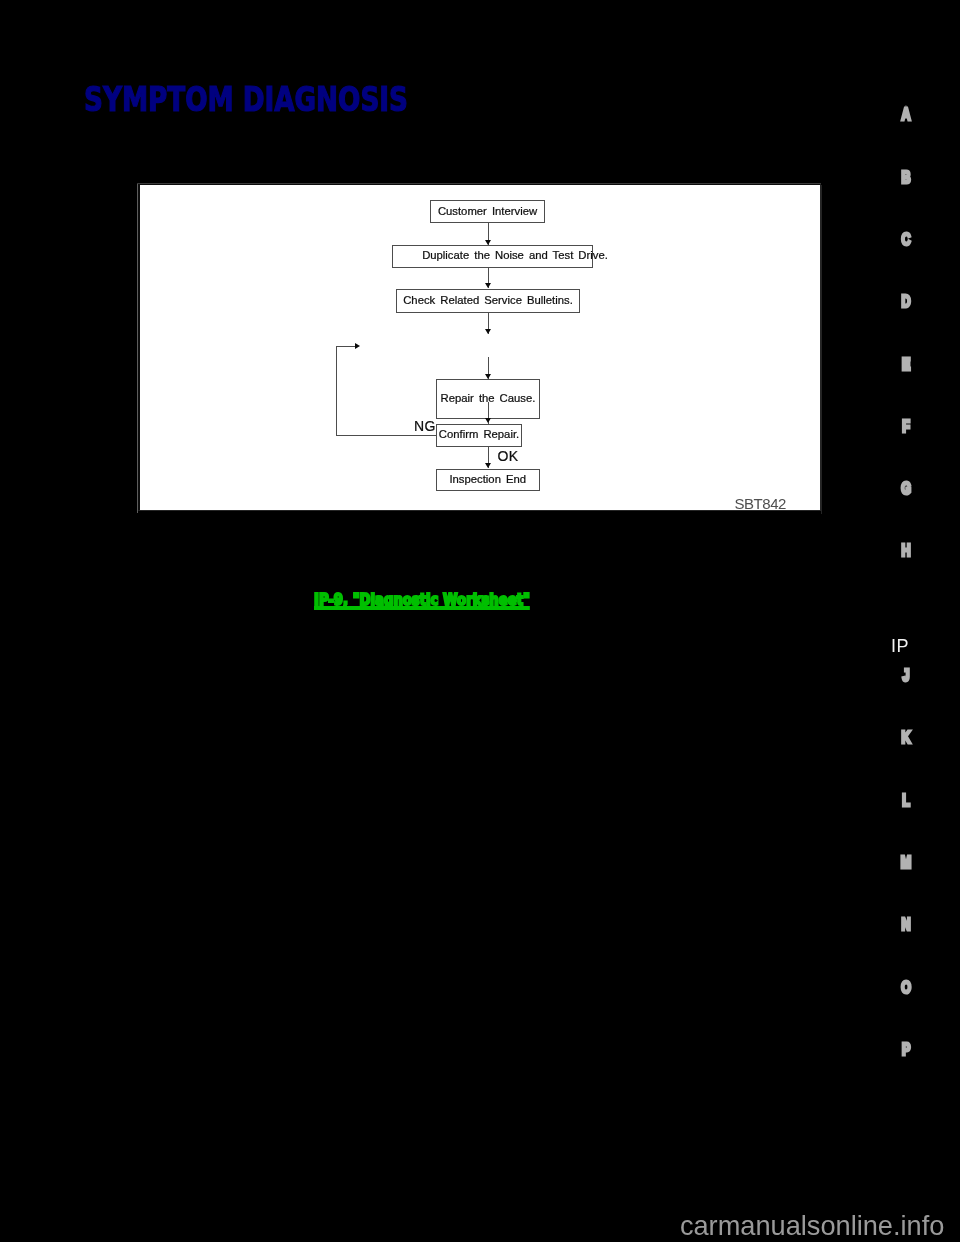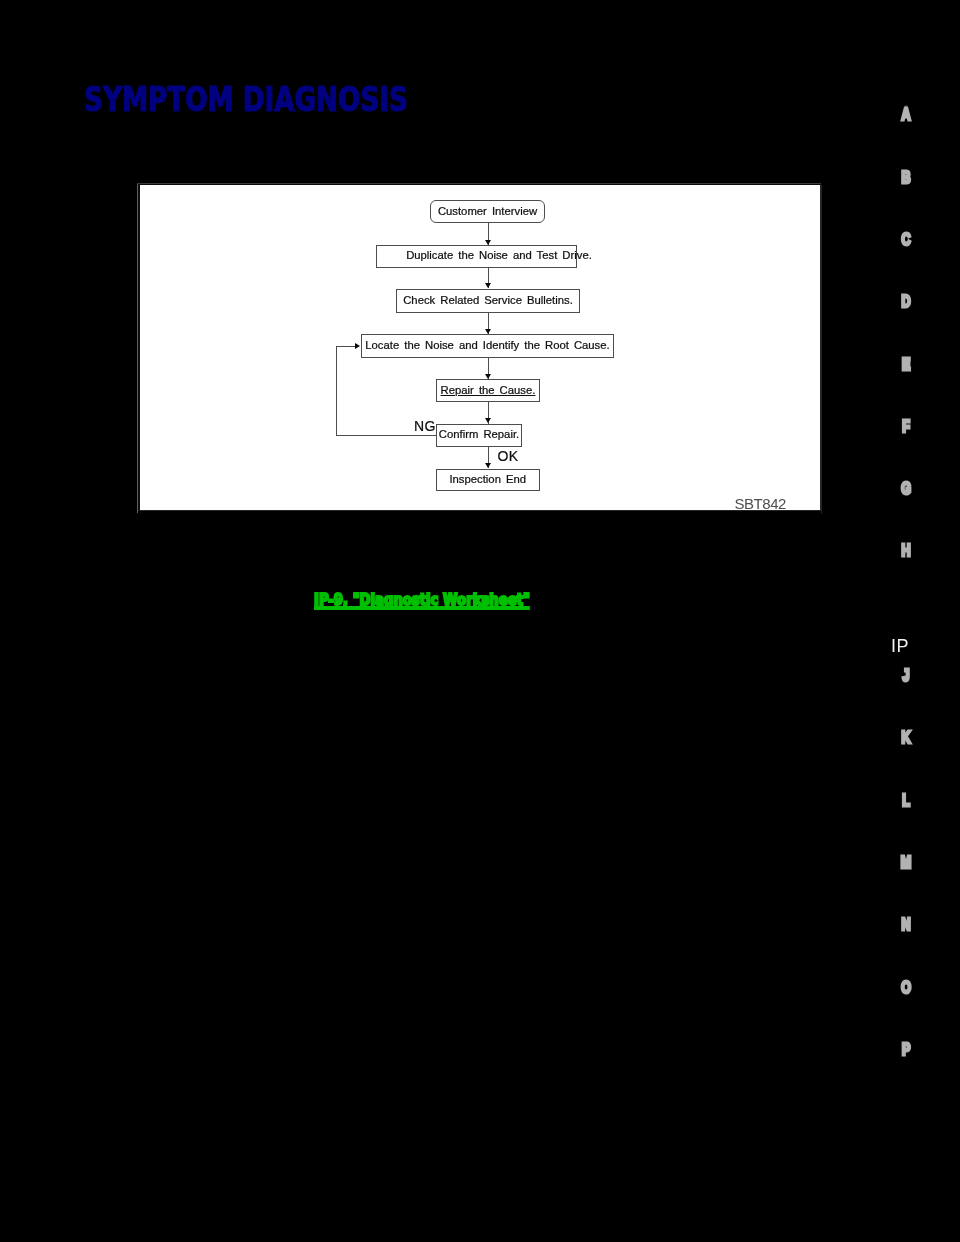--- a/index.html
+++ b/index.html
@@ -42,25 +42,25 @@
       border-top:5.2px solid #0a0a0a;}
   .arrowright{position:absolute;width:0;height:0;
       border-top:3.2px solid transparent;border-bottom:3.2px solid transparent;
       border-left:5.2px solid #0a0a0a;}
   .flabel{position:absolute;font-size:14px;line-height:12px;color:#0f0f0f;
       -webkit-text-stroke:0.22px #0f0f0f;}
   #fig-code{position:absolute;right:34px;bottom:1.5px;font-size:15px;
       line-height:10px;font-weight:normal;color:#4f4f4f;letter-spacing:-0.45px;}
 
   
-  #b1{left:290px;top:15px;width:115px;height:23px;border-radius:6px;}
-  #b2{left:236px;top:59.5px;width:201px;height:23px;padding-left:45px;}
+  #b1{left:290px;top:15px;width:115px;height:23px;}
+  #b2{left:252px;top:59.5px;width:201px;height:23px;padding-left:45px;}
   #b3{left:256px;top:103.5px;width:184px;height:24px;}
   #b4{left:221px;top:149px;width:253px;height:23.5px;}
-  #b5{left:296px;top:194px;width:104px;height:23px;text-decoration:underline;}
+  #b5{left:296px;top:194px;width:104px;height:40px;}
   #b6{left:296px;top:238.5px;width:86px;height:23px;}
   #b7{left:296px;top:283.5px;width:103.5px;height:22.5px;}
 
   
   #c1{left:348.4px;top:37.4px;height:22.3px;}   #a1{left:345.2px;top:54.5px;}
   #c2{left:348.4px;top:82.8px;height:20.7px;}   #a2{left:345.2px;top:98.3px;}
   #c3{left:348.4px;top:127.2px;height:21.8px;}  #a3{left:345.2px;top:143.8px;}
   #c4{left:348.4px;top:172.4px;height:21.6px;}  #a4{left:345.2px;top:188.8px;}
   #c5{left:348.4px;top:216.8px;height:21.8px;}  #a5{left:345.2px;top:233.4px;}
   #c6{left:348.4px;top:261.4px;height:22.1px;}  #a6{left:345.2px;top:278.3px;}
@@ -105,21 +105,20 @@
 <div class="page">
 
   <div id="page-title">SYMPTOM DIAGNOSIS</div>
 
   <div id="figure">
     <div id="figure-inner">
 
       <div class="fbox" id="b1">Customer Interview</div>
       <div class="fbox" id="b2">Duplicate the Noise and Test Drive.</div>
       <div class="fbox" id="b3">Check Related Service Bulletins.</div>
-      <div class="fbox" id="b4">Locate the Noise and Identify the Root Cause.</div>
       <div class="fbox" id="b5">Repair the Cause.</div>
       <div class="fbox" id="b6">Confirm Repair.</div>
       <div class="fbox" id="b7">Inspection End</div>
 
       <div class="vline" id="c1"></div>
       <div class="arrowdown" id="a1"></div>
       <div class="vline" id="c2"></div>
       <div class="arrowdown" id="a2"></div>
       <div class="vline" id="c3"></div>
       <div class="arrowdown" id="a3"></div>
@@ -157,13 +156,14 @@
       <div class="rail-item active" style="top: 604.7px; margin-top: 32px;">IP</div>
       <div class="rail-item" style="top: 667px;">J</div>
       <div class="rail-item" style="top: 729.3px;">K</div>
       <div class="rail-item" style="top: 791.6px;">L</div>
       <div class="rail-item" style="top: 853.9px;">M</div>
       <div class="rail-item" style="top: 916.2px;">N</div>
       <div class="rail-item" style="top: 978.5px;">O</div>
       <div class="rail-item" style="top: 1040.8px;">P</div>
     </div>
 
+  <div id="watermark">carmanualsonline.info</div>
 </div>
 
 </body></html>

